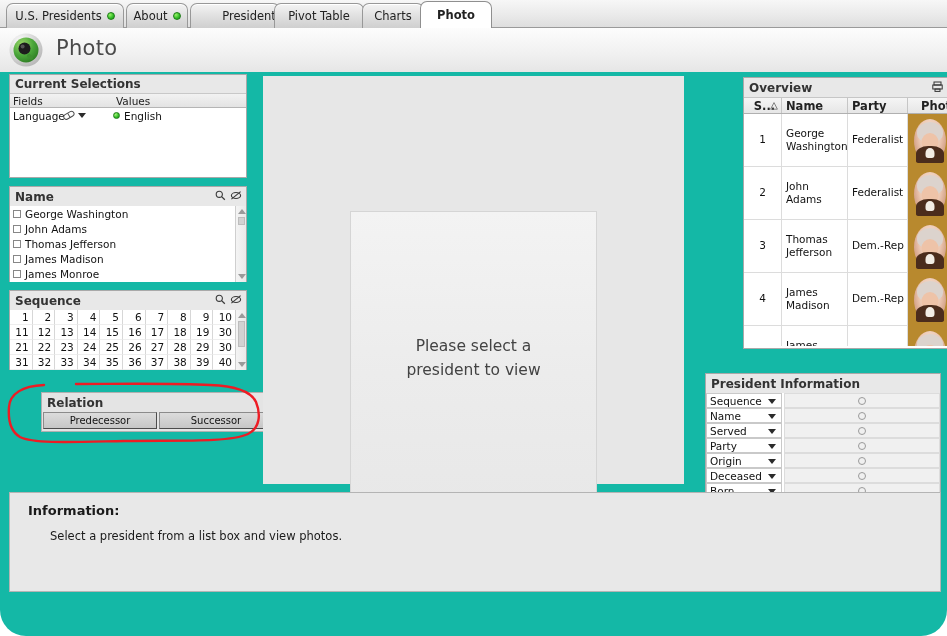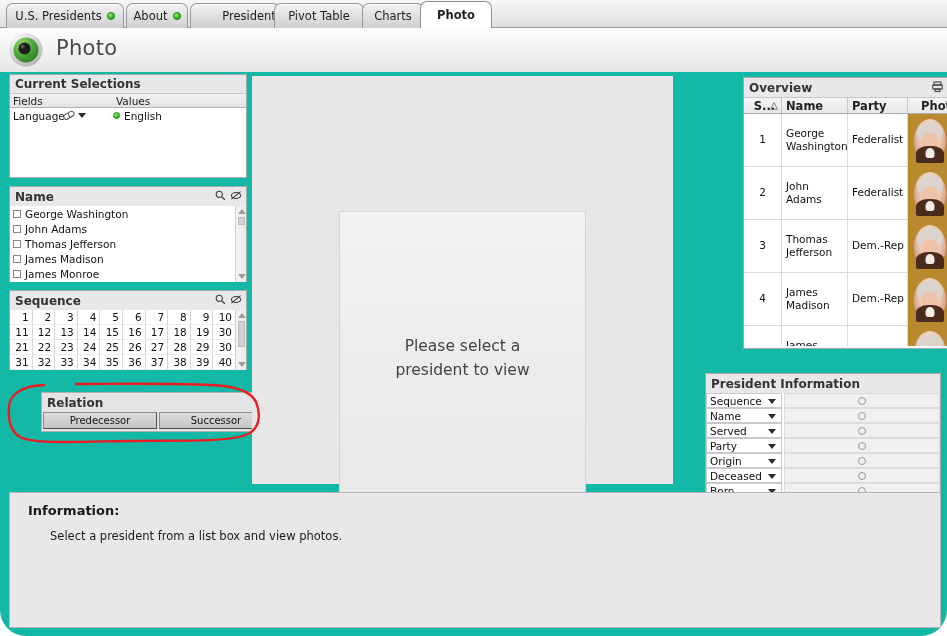--- a/index.html
+++ b/index.html
@@ -185,21 +185,21 @@
 
   
   .annot-circle {
     position: absolute; left: 4px; top: 382px;
     width: 258px; height: 64px;
     pointer-events: none; z-index: 40;
   }
 
   
   #photoarea {
-    position: absolute; left: 252px; top: 76px;
+    position: absolute; left: 263px; top: 76px;
     width: 421px; height: 408px;
     background: #e7e7e7;
   }
   .photo-frame {
     position: absolute; left: 87px; top: 135px;
     width: 247px; height: 295px;
     background: linear-gradient(to bottom,#f3f3f3 0%,#ececec 55%,#e8e8e8 100%);
     border: 1px solid #d5d5d5;
     display: flex; align-items: center; justify-content: center;
   }
@@ -301,21 +301,21 @@
     display: flex; align-items: center; justify-content: center;
   }
   .ring {
     width: 8px; height: 8px; border-radius: 50%;
     border: 1.5px solid #9a9a9a; background: transparent;
   }
 
   
   #infobox {
     position: absolute; left: 9px; top: 492px;
-    width: 932px; height: 136px;
+    width: 932px; height: 100px;
     background: #e8e8e8;
     border: 1px solid #b4b4b4;
   }
   .info-title {
     position: absolute; left: 18px; top: 10px;
     font-size: 13px; font-weight: bold; color: #1a1a1a;
   }
   .info-text {
     position: absolute; left: 40px; top: 36px;
     font-size: 11.5px; color: #1a1a1a;

